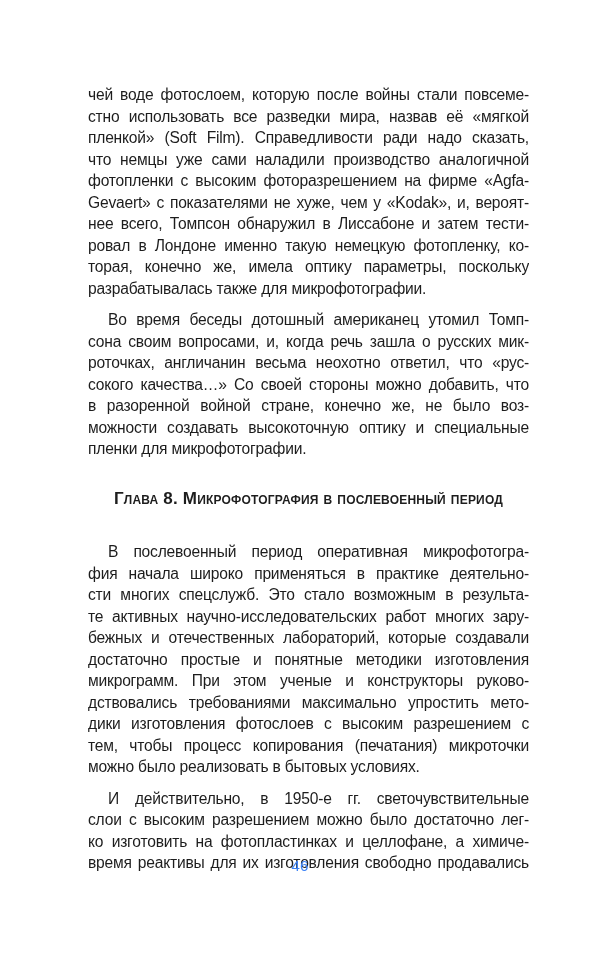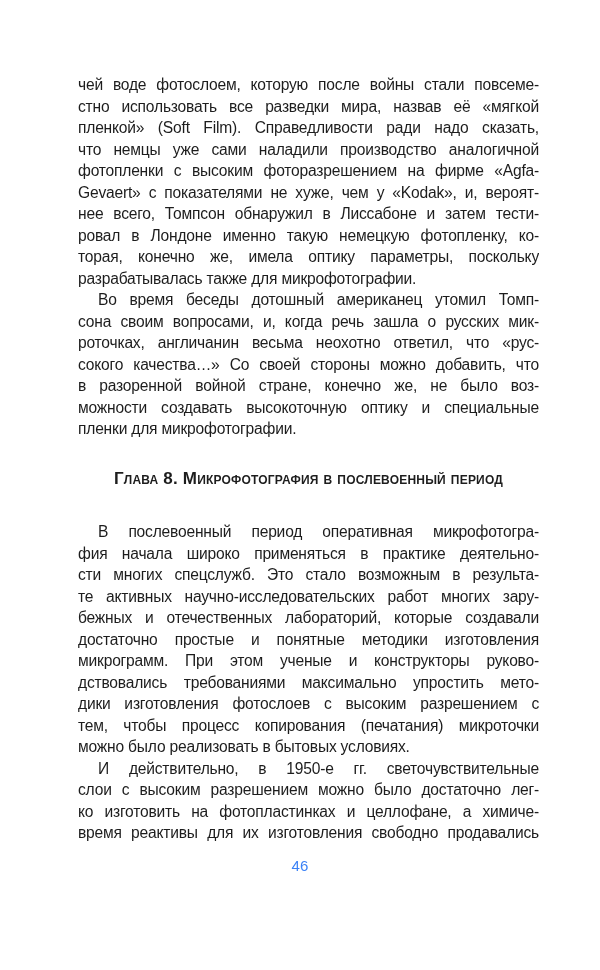--- a/index.html
+++ b/index.html
@@ -16,21 +16,21 @@
     font-family: "Liberation Sans", sans-serif;
     overflow: hidden;
   }
   .text-block {
     position: absolute;
     left: 78px;
     top: 74px;
     width: 461px;
   }
   .para {
-    margin: 0;
+    margin: 10px;
     padding: 0;
   }
   .line {
     height: 21.5px;
     line-height: 21.5px;
     font-size: 15.6px;
     letter-spacing: -0.2px;
     text-align: justify;
     text-align-last: justify;
     overflow: hidden;

